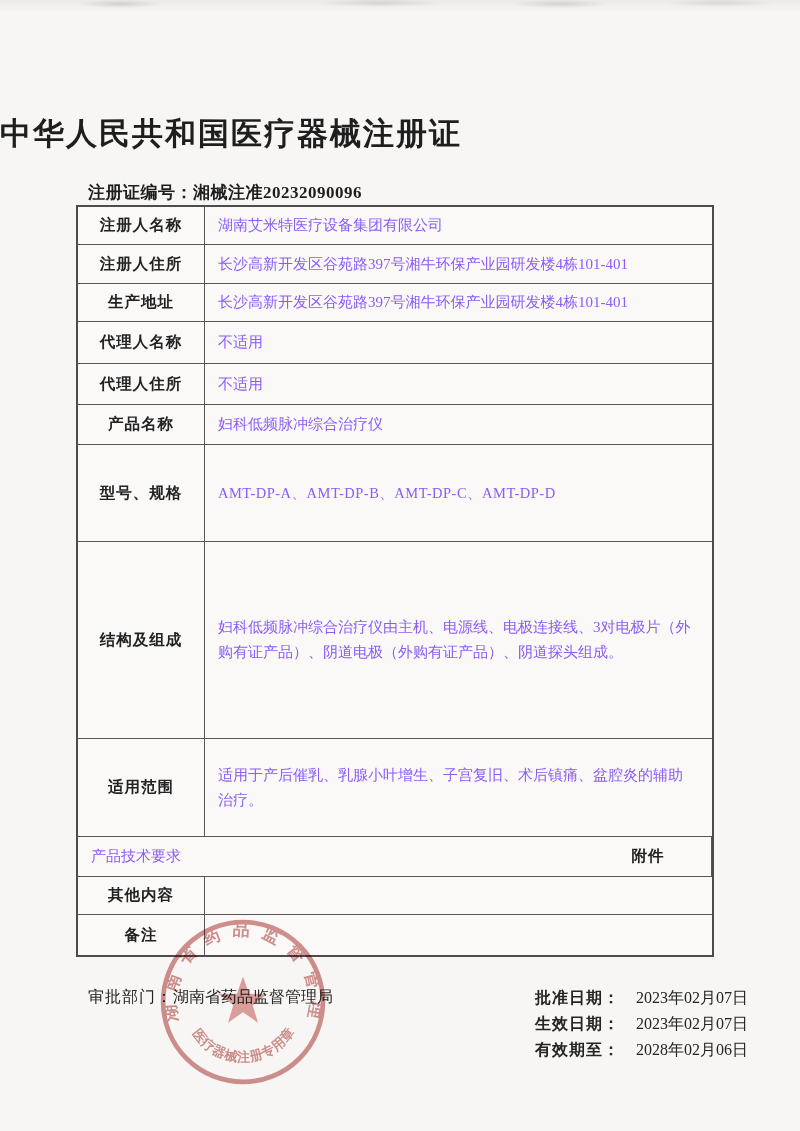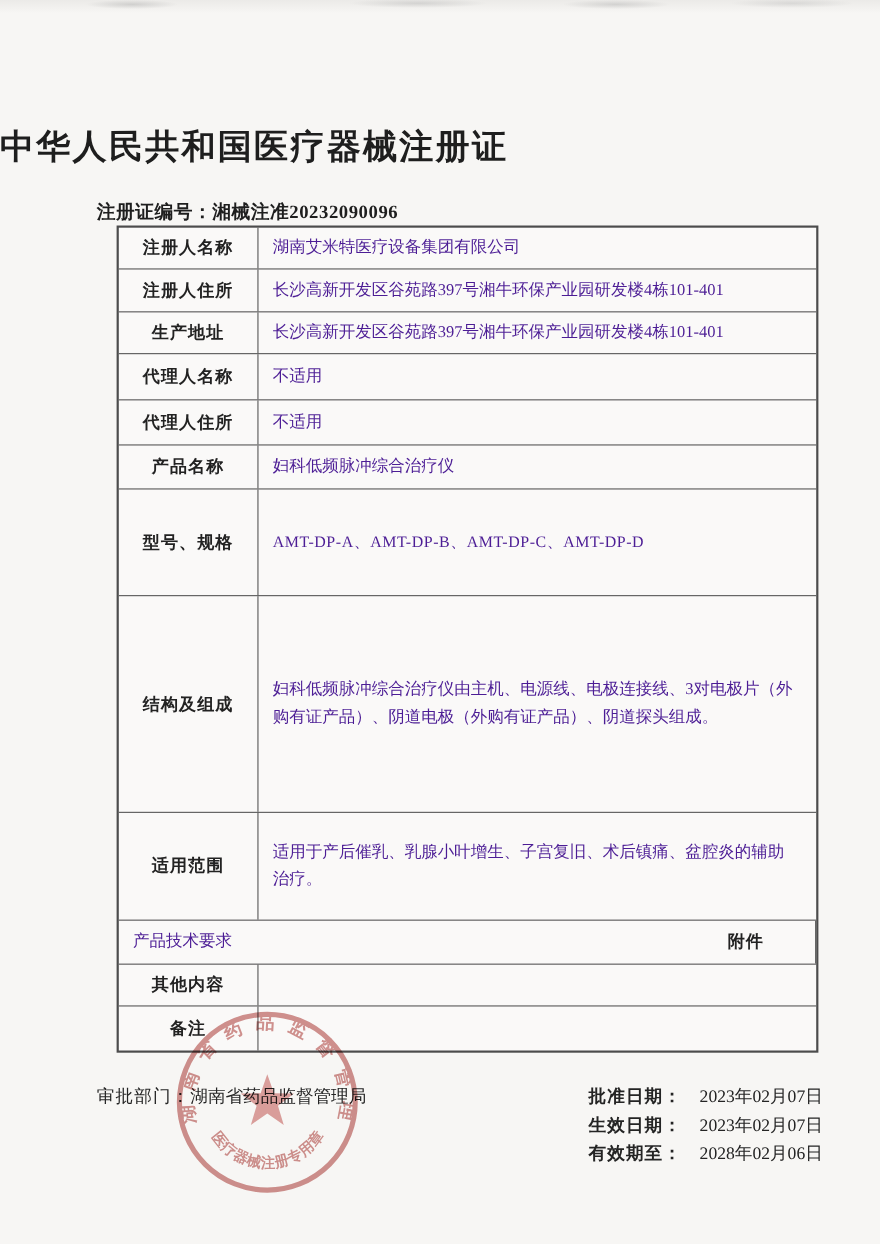--- a/index.html
+++ b/index.html
@@ -24,36 +24,36 @@
   .title{
     position:absolute;top:113px;left:0;width:800px;
     margin:0;
     font-size:31px;font-weight:700;letter-spacing:2px;color:#1e1e1e;
   }
   .cert-no{
     position:absolute;left:88px;top:181px;
     font-size:17px;font-weight:700;color:#1e1e1e;letter-spacing:.5px;
   }
   .cert-table{
-    position:absolute;left:106px;top:205px;width:638px;
+    position:absolute;left:76px;top:205px;width:638px;
     border:2px solid #4c4c4c;box-sizing:border-box;
     background:rgba(255,255,255,.35);
   }
   .row{display:flex;border-bottom:1px solid #565656;box-sizing:border-box;}
   .row:last-child{border-bottom:none;}
   .cell{box-sizing:border-box;display:flex;align-items:center;}
   .cell.label{
     width:127px;flex:0 0 127px;justify-content:center;text-align:center;
     border-right:1px solid #565656;
     font-size:15.5px;font-weight:700;color:#222;letter-spacing:1px;
     padding:0 4px;
   }
   .cell.value{
     flex:1;padding:4px 16px 4px 13px;
-    font-size:15px;line-height:25px;color:#4c1d95;
+    font-size:15px;line-height:25px;color:#8b5cf6;
   }
   .cell.value.mono{
     font-family:Liberation Serif, serif;
     font-size:14.5px;letter-spacing:.5px;
   }
   .footer-dept{
     position:absolute;left:88px;top:987px;font-size:16px;color:#242424;
   }
   .footer-dept .lbl{font-weight:400;letter-spacing:1px;margin-top:12px;}
   .footer-dates{

